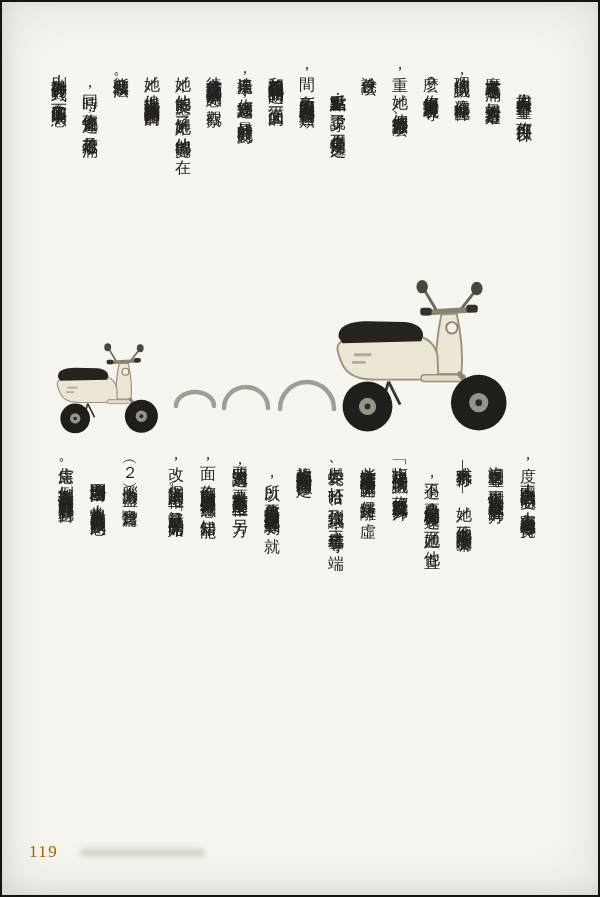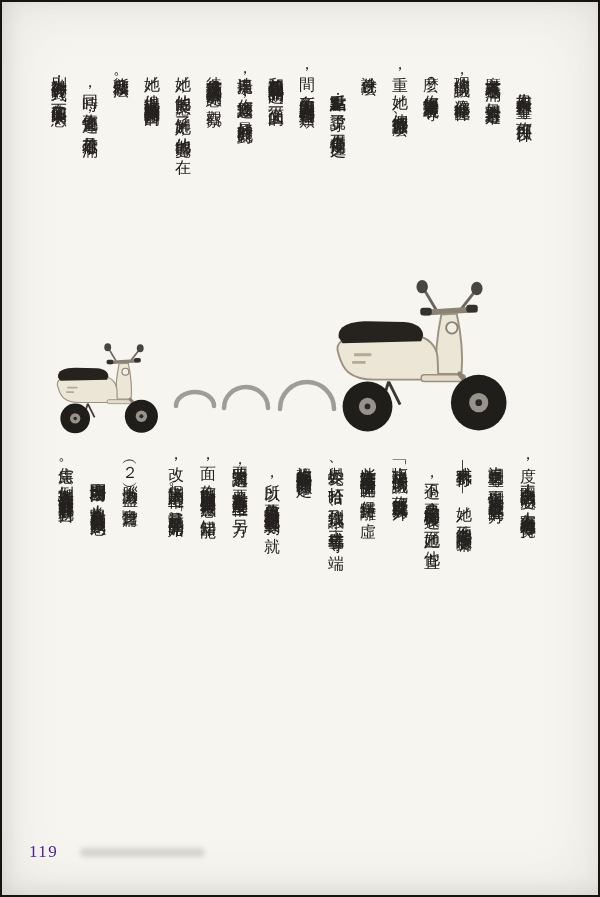--- a/index.html
+++ b/index.html
@@ -26,21 +26,21 @@
   #bottom-text{top:452px;right:54px;height:390px;line-height:32px;}
   .col{display:block;}
   .col.gap{margin-right:14px;}
   .bold{font-weight:700;}
   .illus{position:absolute;}
   #scooter-small{left:48px;top:340px;width:120px;height:97px;}
   #scooter-large{left:323px;top:276px;width:202px;height:163px;}
   #motion-arcs{left:166px;top:372px;width:176px;height:42px;}
   #page-number{
     position:absolute;left:27px;top:840px;
-    font-size:17px;letter-spacing:1.5px;color:#4c1d95;
+    font-size:17px;letter-spacing:1.5px;color:#a16207;
   }
   #scan-smudge{
     position:absolute;left:78px;top:846px;width:125px;height:9px;
     background:rgba(140,134,122,.28);border-radius:5px;filter:blur(2.5px);
   }
 </style>
 </head>
 <body>
 
 <div id="page" style="--paper: #f6f5f0; --ink: #262220; --edge: #17140f; --arc: #9e9d96; --scooter-body: #ebe6d6; --scooter-outline: #9a9180; --scooter-dark: #26231e; --wheel: #201e1b;">

